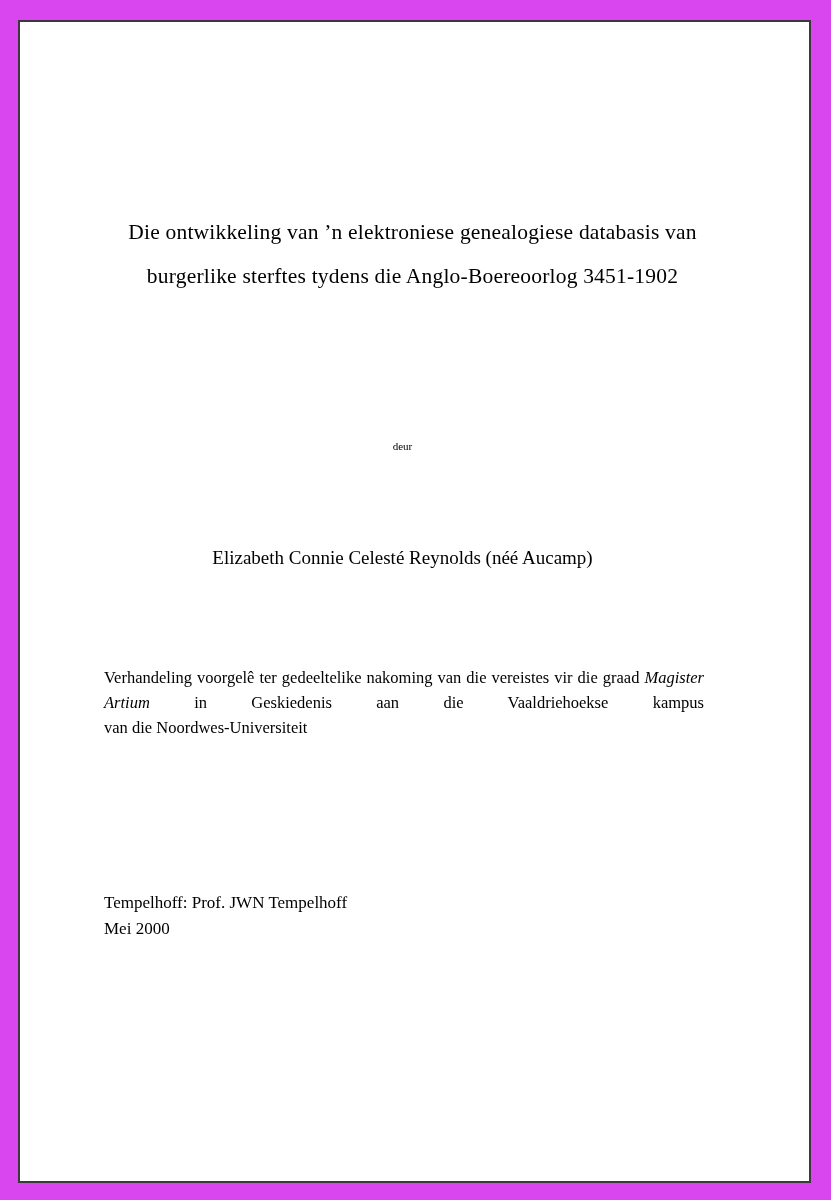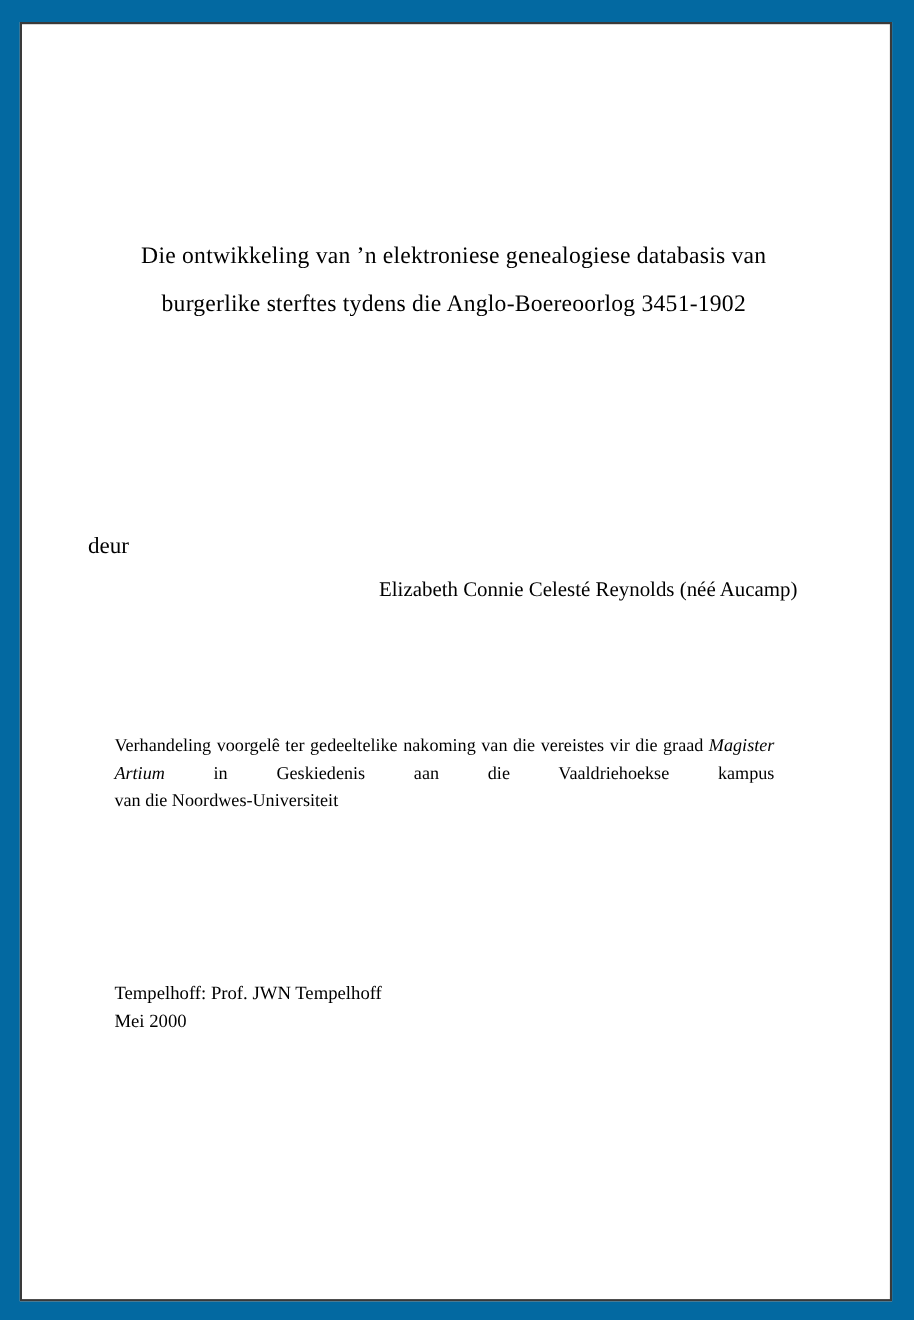--- a/index.html
+++ b/index.html
@@ -11,21 +11,21 @@
     width: 831px;
     height: 1200px;
     font-family: "Liberation Serif", serif;
     color: #000000;
     overflow: hidden;
   }
   .page {
     position: relative;
     width: 831px;
     height: 1200px;
-    background: #0369a1;
+    background: #d946ef;
     box-sizing: border-box;
   }
   
   .scan-border {
     position: absolute;
     left: 18px;
     top: 20px;
     width: 793px;
     height: 1163px;
     border: 2px solid #3a3a3a;
@@ -50,30 +50,29 @@
     letter-spacing: 0.2px;
   }
   .title .line2 {
     display: block;
   }
   .deur {
     position: absolute;
     left: 0;
     top: 380px;
     width: 645px;
-    text-align: left;
-    font-size: 21px;
-    margin-top: 44px;
+    text-align: center;
+    font-size: 11px;
   }
   .author {
     position: absolute;
     left: 0;
-    top: 466px;
+    top: 487px;
     width: 645px;
-    text-align: right;
+    text-align: center;
     font-size: 19px;
   }
   .blurb {
     position: absolute;
     left: 24px;
     top: 605px;
     width: 600px;
     font-size: 16.5px;
     line-height: 25px;
     text-align: justify;

